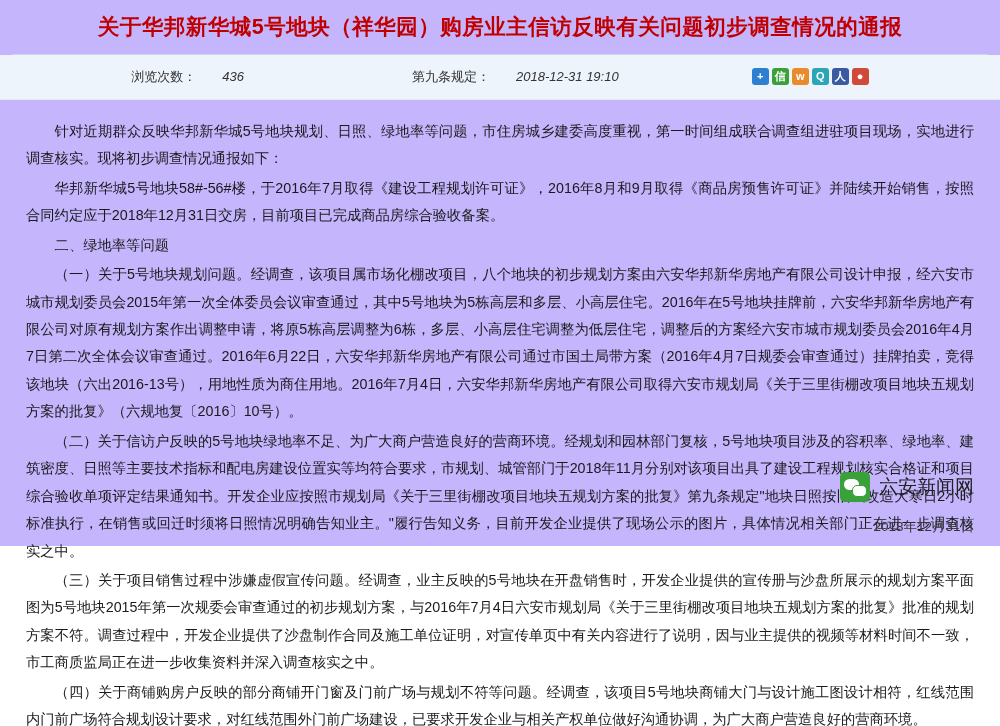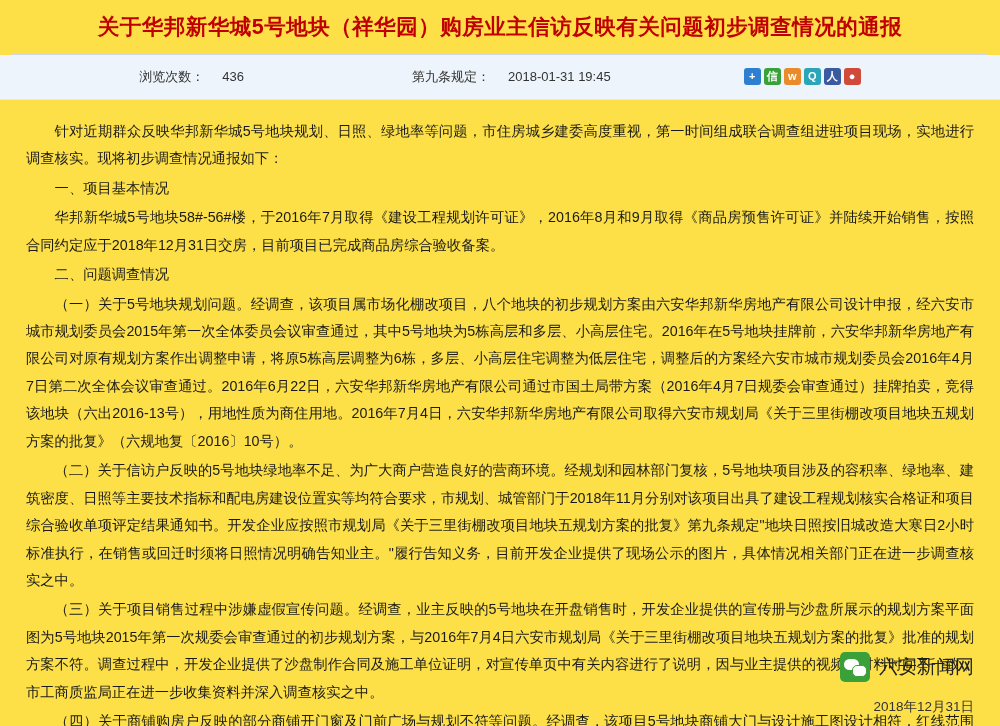--- a/index.html
+++ b/index.html
@@ -10,23 +10,23 @@
   body {
     width: 1000px;
     height: 726px;
     font-family: "Liberation Sans", sans-serif;
     color: #222;
     position: relative;
     overflow: hidden;
   }
   .page {
     width: 1000px;
-    height: 726px;
+    height: 546px;
     position: relative;
-    background: #fde047;
+    background: #c4b5fd;
     box-sizing: border-box;
   }
 
   
   .title-bar {
     padding: 14px 20px 12px 20px;
     text-align: center;
   }
   .title-bar .title {
     color: #c00000;
@@ -51,21 +51,21 @@
     font-size: 13px;
     color: #333;
     border-bottom: 1px solid #e2e9f1;
   }
   .meta-item {
     display: inline-flex;
     align-items: center;
     white-space: nowrap;
   }
   .meta-label { color: #333; }
-  .meta-value { color: #333; margin-left: 18px; }
+  .meta-value { color: #333; margin-left: 26px; font-style: italic; }
   .meta-gap-1 { width: 150px; }
   .meta-gap-2 { width: 115px; }
 
   .share-icons {
     display: inline-flex;
     align-items: center;
     gap: 3px;
   }
   .sicon {
     width: 17px;
@@ -161,38 +161,37 @@
   <div class="title-rule"></div>
 
   <div class="meta-bar">
     <span class="meta-item">
       <span class="meta-label">浏览次数：</span>
       <span class="meta-value">436</span>
     </span>
     <span class="meta-gap-1"></span>
     <span class="meta-item">
       <span class="meta-label">第九条规定：</span>
-      <span class="meta-value">2018-01-31 19:45</span>
+      <span class="meta-value">2018-12-31 19:10</span>
     </span>
     <span class="meta-gap-2"></span>
     <span class="share-icons">
       <span class="sicon blue">+</span>
       <span class="sicon green">信</span>
       <span class="sicon orange">w</span>
       <span class="sicon teal">Q</span>
       <span class="sicon navy">人</span>
       <span class="sicon red">●</span>
     </span>
   </div>
 
   <div class="content">
     <p>针对近期群众反映华邦新华城5号地块规划、日照、绿地率等问题，市住房城乡建委高度重视，第一时间组成联合调查组进驻项目现场，实地进行调查核实。现将初步调查情况通报如下：</p>
-    <p>一、项目基本情况</p>
     <p>华邦新华城5号地块58#-56#楼，于2016年7月取得《建设工程规划许可证》，2016年8月和9月取得《商品房预售许可证》并陆续开始销售，按照合同约定应于2018年12月31日交房，目前项目已完成商品房综合验收备案。</p>
-    <p>二、问题调查情况</p>
+    <p>二、绿地率等问题</p>
     <p>（一）关于5号地块规划问题。经调查，该项目属市场化棚改项目，八个地块的初步规划方案由六安华邦新华房地产有限公司设计申报，经六安市城市规划委员会2015年第一次全体委员会议审查通过，其中5号地块为5栋高层和多层、小高层住宅。2016年在5号地块挂牌前，六安华邦新华房地产有限公司对原有规划方案作出调整申请，将原5栋高层调整为6栋，多层、小高层住宅调整为低层住宅，调整后的方案经六安市城市规划委员会2016年4月7日第二次全体会议审查通过。2016年6月22日，六安华邦新华房地产有限公司通过市国土局带方案（2016年4月7日规委会审查通过）挂牌拍卖，竞得该地块（六出2016-13号），用地性质为商住用地。2016年7月4日，六安华邦新华房地产有限公司取得六安市规划局《关于三里街棚改项目地块五规划方案的批复》（六规地复〔2016〕10号）。</p>
     <p>（二）关于信访户反映的5号地块绿地率不足、为广大商户营造良好的营商环境。经规划和园林部门复核，5号地块项目涉及的容积率、绿地率、建筑密度、日照等主要技术指标和配电房建设位置实等均符合要求，市规划、城管部门于2018年11月分别对该项目出具了建设工程规划核实合格证和项目综合验收单项评定结果通知书。开发企业应按照市规划局《关于三里街棚改项目地块五规划方案的批复》第九条规定"地块日照按旧城改造大寒日2小时标准执行，在销售或回迁时须将日照情况明确告知业主。"履行告知义务，目前开发企业提供了现场公示的图片，具体情况相关部门正在进一步调查核实之中。</p>
     <p>（三）关于项目销售过程中涉嫌虚假宣传问题。经调查，业主反映的5号地块在开盘销售时，开发企业提供的宣传册与沙盘所展示的规划方案平面图为5号地块2015年第一次规委会审查通过的初步规划方案，与2016年7月4日六安市规划局《关于三里街棚改项目地块五规划方案的批复》批准的规划方案不符。调查过程中，开发企业提供了沙盘制作合同及施工单位证明，对宣传单页中有关内容进行了说明，因与业主提供的视频等材料时间不一致，市工商质监局正在进一步收集资料并深入调查核实之中。</p>
     <p>（四）关于商铺购房户反映的部分商铺开门窗及门前广场与规划不符等问题。经调查，该项目5号地块商铺大门与设计施工图设计相符，红线范围内门前广场符合规划设计要求，对红线范围外门前广场建设，已要求开发企业与相关产权单位做好沟通协调，为广大商户营造良好的营商环境。</p>
 
   </div>
 
   <div class="footer">
     <div class="footer-brand">
       <span class="wechat-badge">

